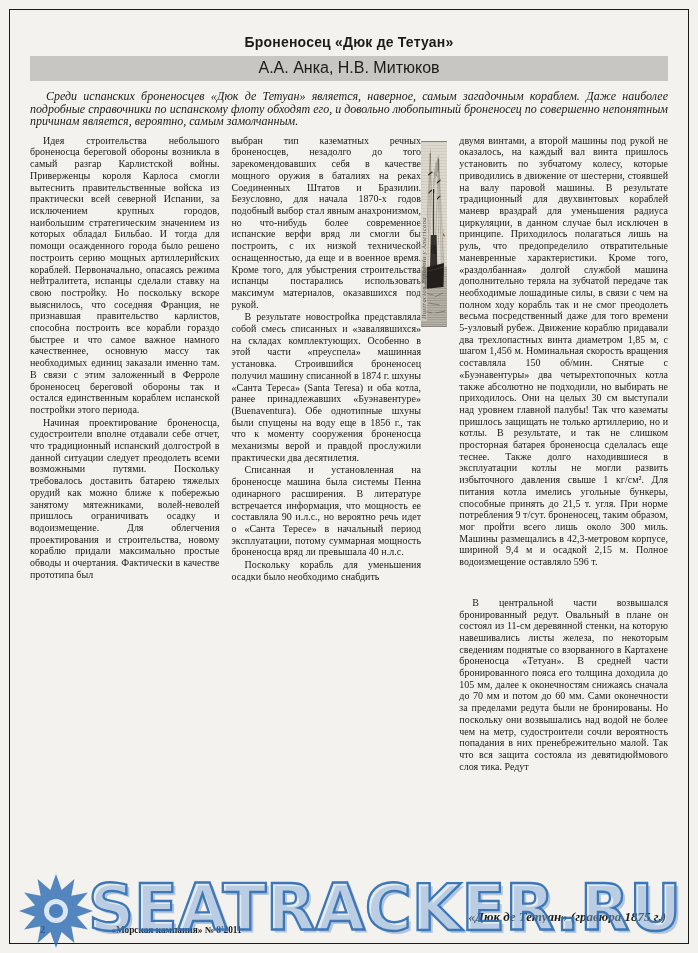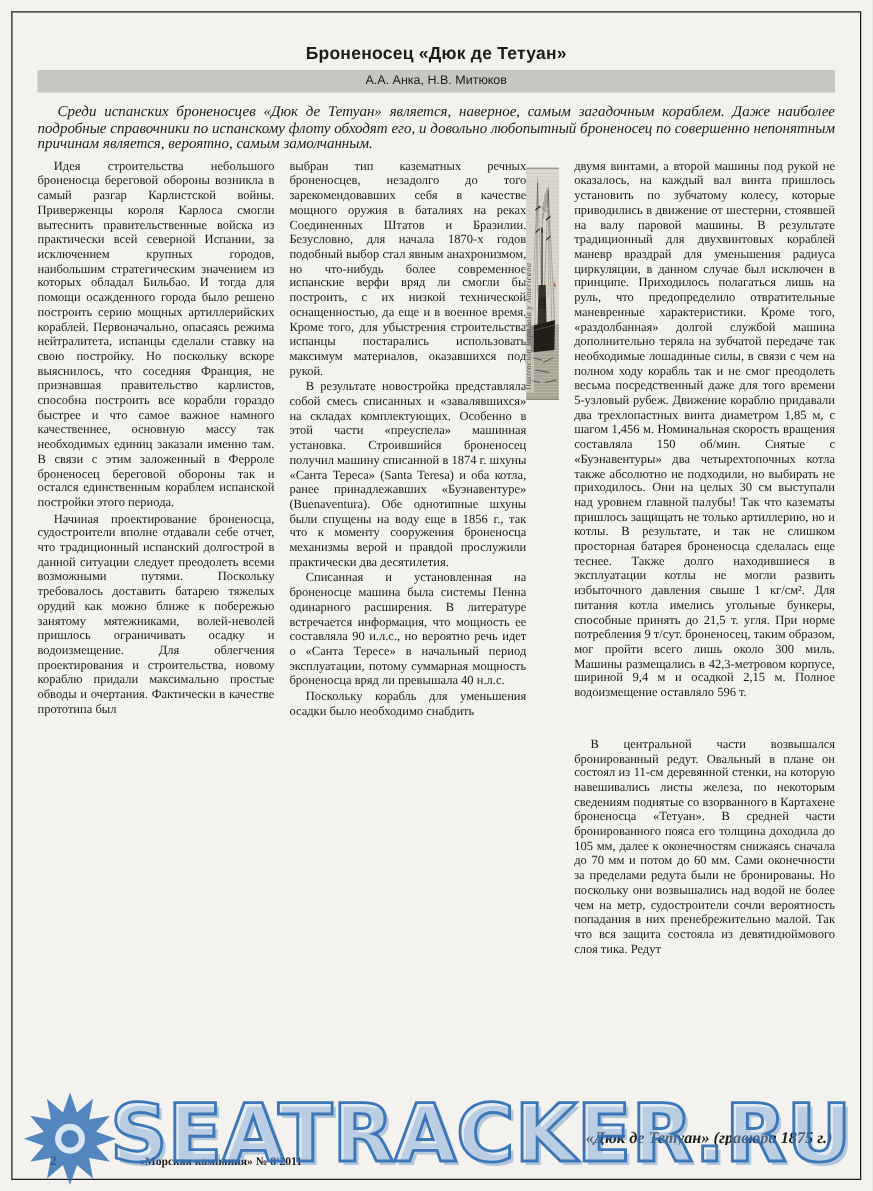--- a/index.html
+++ b/index.html
@@ -14,21 +14,21 @@
   .content{position:absolute;inset:10px;padding:14px 20px 30px 20px;box-sizing:border-box;}
 
   .title{
     font-family:"Liberation Sans",sans-serif;
     font-weight:bold;font-size:14px;text-align:center;
     margin:10px 0 6px 0;letter-spacing:.2px;
   }
   .authors{
     background:#c7c6c3;
     font-family:"Liberation Sans",sans-serif;
-    font-size:10px;text-align:center;padding:3px 0 4px 0;
+    font-size:16px;text-align:center;padding:3px 0 4px 0;
   }
   .lead{
     font-style:italic;font-size:12px;line-height:12.6px;
     text-align:justify;text-indent:16px;
     margin:9px 0 7px 0;
   }
 
   .main{display:flex;gap:12px;}
   .left2{flex:2;display:flex;flex-direction:row;min-width:0;}
   .two{display:flex;gap:12px;height:600px;overflow:hidden;}

